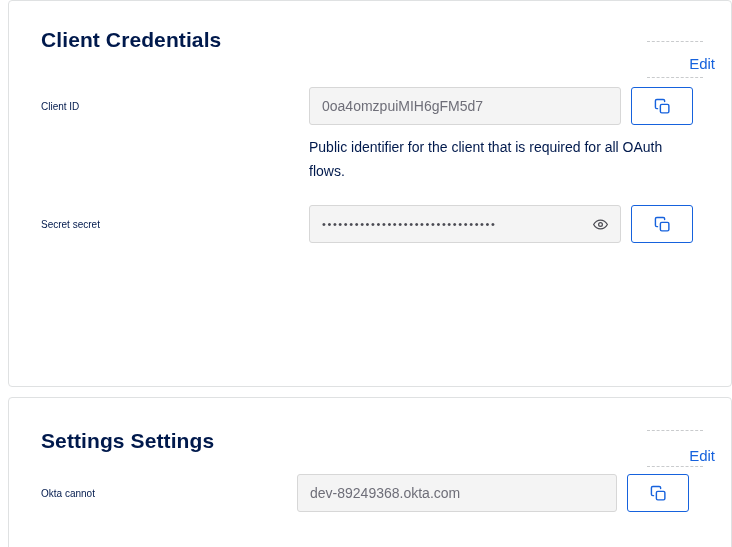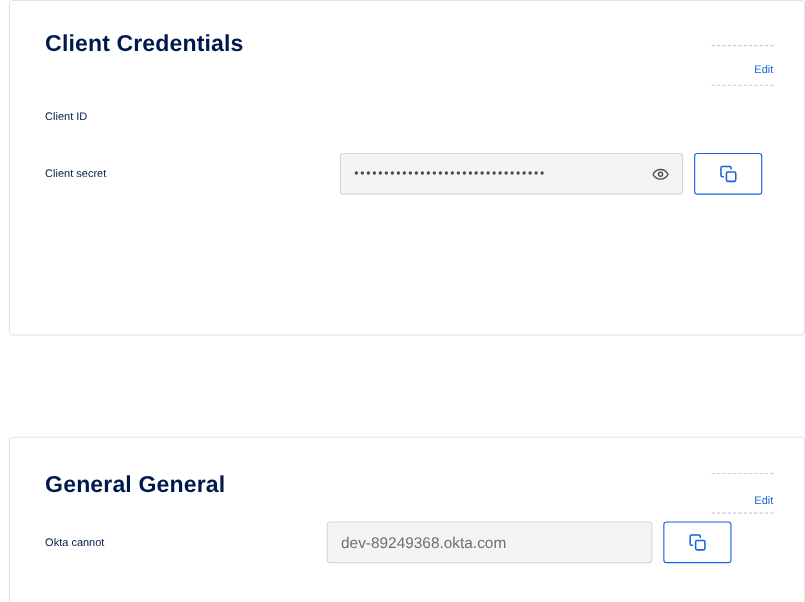--- a/index.html
+++ b/index.html
@@ -24,21 +24,21 @@
     border: 1px solid #dfe1e2;
     border-radius: 4px;
     box-sizing: border-box;
     margin: 0 8px;
   }
   .card-credentials {
     position: absolute;
     left: 0;
     top: 0;
     width: 724px;
-    height: 305px;
+    height: 387px;
     margin: 0 8px;
   }
   .card-general {
     position: absolute;
     left: 0;
     top: 397px;
     width: 724px;
     height: 160px;
     margin: 0 8px;
   }
@@ -51,23 +51,23 @@
   .card-title {
     font-size: 21px;
     font-weight: bold;
     color: #00194c;
     letter-spacing: 0.1px;
     margin: 0;
     line-height: 26px;
   }
   .edit-link {
     position: absolute;
-    right: 28px;
+    right: 16px;
     top: 53px;
-    font-size: 10px;
+    font-size: 15px;
     color: #1662dd;
     cursor: pointer;
     line-height: 20px;
   }
 
   .row {
     display: flex;
     align-items: flex-start;
     padding: 0 32px;
     margin-top: 22px;
@@ -96,21 +96,21 @@
     box-sizing: border-box;
     display: flex;
     align-items: center;
     padding: 0 12px;
     font-size: 14px;
     color: #6e6e78;
     width: 312px;
     overflow: hidden;
     white-space: nowrap;
   }
-  .text-input.wide { width: 296px; }
+  .text-input.wide { width: 320px; }
   .input-value {
     flex: 1 1 auto;
     overflow: hidden;
     text-overflow: ellipsis;
     white-space: nowrap;
     line-height: 20px;
   }
   .secret-dots {
     font-size: 11px;
     letter-spacing: 1.6px;
@@ -161,24 +161,38 @@
   <div class="card card-credentials">
     <div class="card-header">
       <h2 class="card-title">Client Credentials</h2>
       <span class="dashed-accent" style="right:28px; top:40px; width:56px;"></span>
       <span class="dashed-accent" style="right:28px; top:76px; width:56px;"></span>
     </div>
     <div class="edit-link">Edit</div>
 
     <div class="row" style="margin-top:28px;">
       <div class="row-label">Client ID</div>
+      <div class="row-field">
+        <div class="input-line">
+          <div class="text-input">
+            <span class="input-value">0oa4omzpuiMIH6gFM5d7</span>
+          </div>
+          <div class="copy-btn">
+            <svg width="17" height="17" viewBox="0 0 24 24" fill="none" stroke="#1662dd" stroke-width="2" stroke-linecap="round" stroke-linejoin="round">
+              <rect x="9" y="9" width="12" height="12" rx="2"></rect>
+              <path d="M5 15H4a2 2 0 0 1-2-2V4a2 2 0 0 1 2-2h9a2 2 0 0 1 2 2v1"></path>
+            </svg>
+          </div>
+        </div>
+        <div class="helper-text">Public identifier for the client that is required for all OAuth flows.</div>
+      </div>
     </div>
 
     <div class="row" style="margin-top:22px;">
-      <div class="row-label">Client secret</div>
+      <div class="row-label">Secret secret</div>
       <div class="row-field">
         <div class="input-line">
           <div class="text-input">
             <span class="secret-dots">••••••••••••••••••••••••••••••••</span>
             <span class="eye-icon">
               <svg width="15" height="15" viewBox="0 0 24 24" fill="none" stroke="#4b4b53" stroke-width="2" stroke-linecap="round" stroke-linejoin="round">
                 <path d="M1 12s4-7 11-7 11 7 11 7-4 7-11 7S1 12 1 12z"></path>
                 <circle cx="12" cy="12" r="3"></circle>
               </svg>
             </span>
@@ -189,21 +203,21 @@
               <path d="M5 15H4a2 2 0 0 1-2-2V4a2 2 0 0 1 2-2h9a2 2 0 0 1 2 2v1"></path>
             </svg>
           </div>
         </div>
       </div>
     </div>
   </div>
 
   <div class="card card-general">
     <div class="card-header" style="padding-top:30px;">
-      <h2 class="card-title">General General</h2>
+      <h2 class="card-title">Settings Settings</h2>
       <span class="dashed-accent" style="right:28px; top:32px; width:56px;"></span>
       <span class="dashed-accent" style="right:28px; top:68px; width:56px;"></span>
     </div>
     <div class="edit-link" style="top:48px;">Edit</div>
 
     <div class="row" style="margin-top:18px;">
       <div class="row-label" style="width:256px; flex:0 0 256px;">Okta cannot</div>
       <div class="row-field">
         <div class="input-line">
           <div class="text-input wide">

